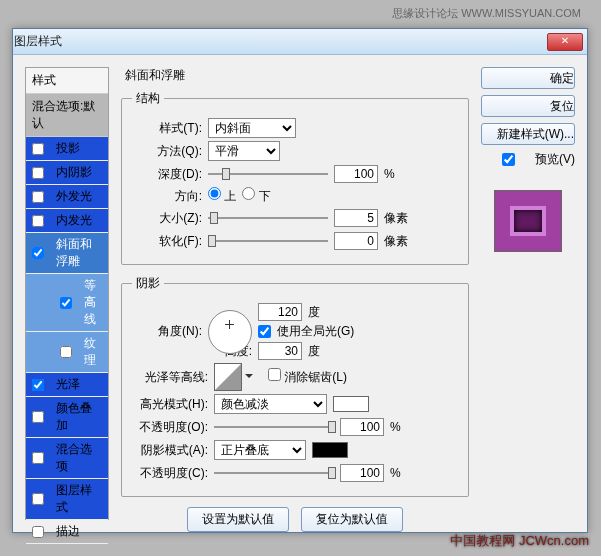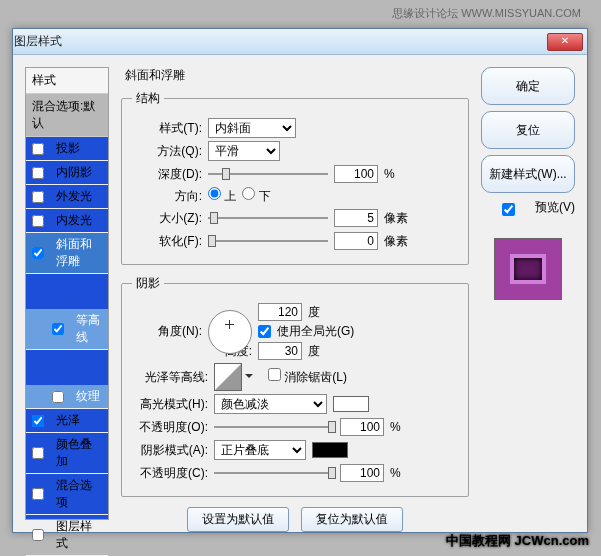--- a/index.html
+++ b/index.html
@@ -1,29 +1,29 @@
 <!DOCTYPE html>
 <html><head>
 <meta charset="utf-8">
 <style>
 * { box-sizing: border-box; margin: 0; padding: 0; font-family: "Microsoft YaHei", SimSun, sans-serif; font-size: 12px; }
 body { background: #b8b8b8; width: 601px; height: 556px; position: relative; }
 .watermark-top { position: absolute; top: 6px; right: 20px; color: #666; font-size: 11px; }
-.watermark-bottom { position: absolute; bottom: 6px; right: 12px; color: #000000; font-size: 13px; font-weight: bold; text-shadow: 0 0 3px #000; }
+.watermark-bottom { position: absolute; bottom: 6px; right: 12px; color: #7f1d1d; font-size: 13px; font-weight: normal; text-shadow: 0 0 3px #000; }
 .dialog { position: absolute; top: 28px; left: 12px; width: 576px; height: 505px; background: #f0f0f0; border: 1px solid #5a7aa0; box-shadow: 0 0 8px rgba(0,0,0,0.3); }
 .titlebar { height: 26px; background: linear-gradient(#eaf3fb, #c6dff5); border-bottom: 1px solid #a0b8d0; display: flex; align-items: center; padding: 0 4px 0 1px; }
 .titlebar-text { color: #222; flex: 1; }
 .close-btn { width: 36px; height: 18px; background: linear-gradient(#e88, #c33); border: 1px solid #933; border-radius: 2px; color: #fff; text-align: center; line-height: 14px; font-size: 10px; cursor: pointer; }
 .body { display: flex; padding: 12px; gap: 12px; height: calc(100% - 26px); }
 .sidebar { width: 84px; border: 1px solid #a0a0a0; background: #1d4ed8; }
 .sidebar .hdr { padding: 4px 6px; border-bottom: 1px solid #ccc; font-weight: normal; background: #f5f5f5; }
 .sidebar .selhdr { background: #b8b8b8; }
 .sidebar .item { padding: 3px 6px; border-bottom: 1px solid #eee; display: flex; align-items: center; gap: 12px; cursor: pointer; }
 .sidebar .item.active { background: #3a7acc; color: #fff; }
-.sidebar .item.sub { padding-left: 26px; margin-top: 35px; }
+.sidebar .item.sub { padding-left: 34px; }
 .sidebar .item.sub.active { background: #6a9fe0; }
 .sidebar input[type=checkbox] { width: 12px; height: 12px; }
 .center { flex: 1; }
 fieldset { border: 1px solid #a0a0a0; border-radius: 2px; padding: 8px 10px 10px; margin-bottom: 10px; }
 legend { padding: 0 4px; }
 .row { display: flex; align-items: center; margin: 3px 0; gap: 6px; }
 .lbl { width: 70px; text-align: right; }
 select { height: 20px; border: 1px solid #888; background: #fff; padding: 0 2px; }
 .slider { flex: 1; max-width: 120px; height: 20px; position: relative; }
 .slider::before { content: ""; position: absolute; top: 9px; left: 0; right: 0; height: 2px; background: #999; }
@@ -31,22 +31,22 @@
 .numinput { width: 44px; height: 18px; border: 1px solid #888; text-align: right; padding-right: 3px; background: #fff; }
 .swatch { width: 36px; height: 16px; border: 1px solid #666; display: inline-block; }
 .contour-sw { width: 28px; height: 28px; border: 1px solid #666; background: linear-gradient(135deg, #fff 0%, #fff 48%, #999 52%, #999 100%); position: relative; }
 .contour-tri { position: absolute; right: -12px; top: 10px; width: 0; height: 0; border: 4px solid transparent; border-top-color: #333; }
 .dir-circle { width: 44px; height: 44px; border: 1px solid #888; border-radius: 50%; background: #fff; position: relative; }
 .dir-circle .cross { position: absolute; left: 50%; top: 35%; width: 6px; height: 6px; margin: -3px 0 0 -3px; }
 .dir-circle .cross::before, .dir-circle .cross::after { content: ""; position: absolute; background: #333; }
 .dir-circle .cross::before { left: 2px; top: -2px; width: 1px; height: 9px; }
 .dir-circle .cross::after { top: 2px; left: -2px; width: 9px; height: 1px; }
 .right { width: 94px; }
-.btn { display: block; width: 100%; height: 38px; margin-bottom: 6px; background: linear-gradient(#fafcff, #e2ecf7); border: 1px solid #7a9ac0; border-radius: 10px; cursor: pointer; }
-.preview-cb { display: flex; align-items: flex-end; gap: 20px; margin-top: 4px; margin-bottom: 22px; justify-content: flex-end; }
+.btn { display: block; width: 100%; height: 22px; margin-bottom: 6px; background: linear-gradient(#fafcff, #e2ecf7); border: 1px solid #7a9ac0; border-radius: 3px; cursor: pointer; text-align: right; }
+.preview-cb { display: flex; align-items: center; gap: 20px; margin-top: 4px; margin-bottom: 22px; justify-content: flex-end; }
 .preview-sw { width: 68px; height: 62px; margin: 0 auto; background: #a040a0; border: 1px solid #666; display: flex; align-items: center; justify-content: center; }
 .preview-sw .inner { width: 36px; height: 30px; background: #601a60; border: 4px solid #d080d8; box-shadow: inset 0 0 6px #000; }
 .bottom-btns { text-align: center; margin-top: 8px; }
 .bottom-btns button { padding: 3px 14px; background: linear-gradient(#fafcff, #e2ecf7); border: 1px solid #7a9ac0; border-radius: 3px; margin: 0 4px; cursor: pointer; }
 .hdr-title { padding: 0 0 6px 4px; }
 </style>
 </head>
 <body>
 
 <div class="watermark-top">思缘设计论坛  WWW.MISSYUAN.COM</div>

